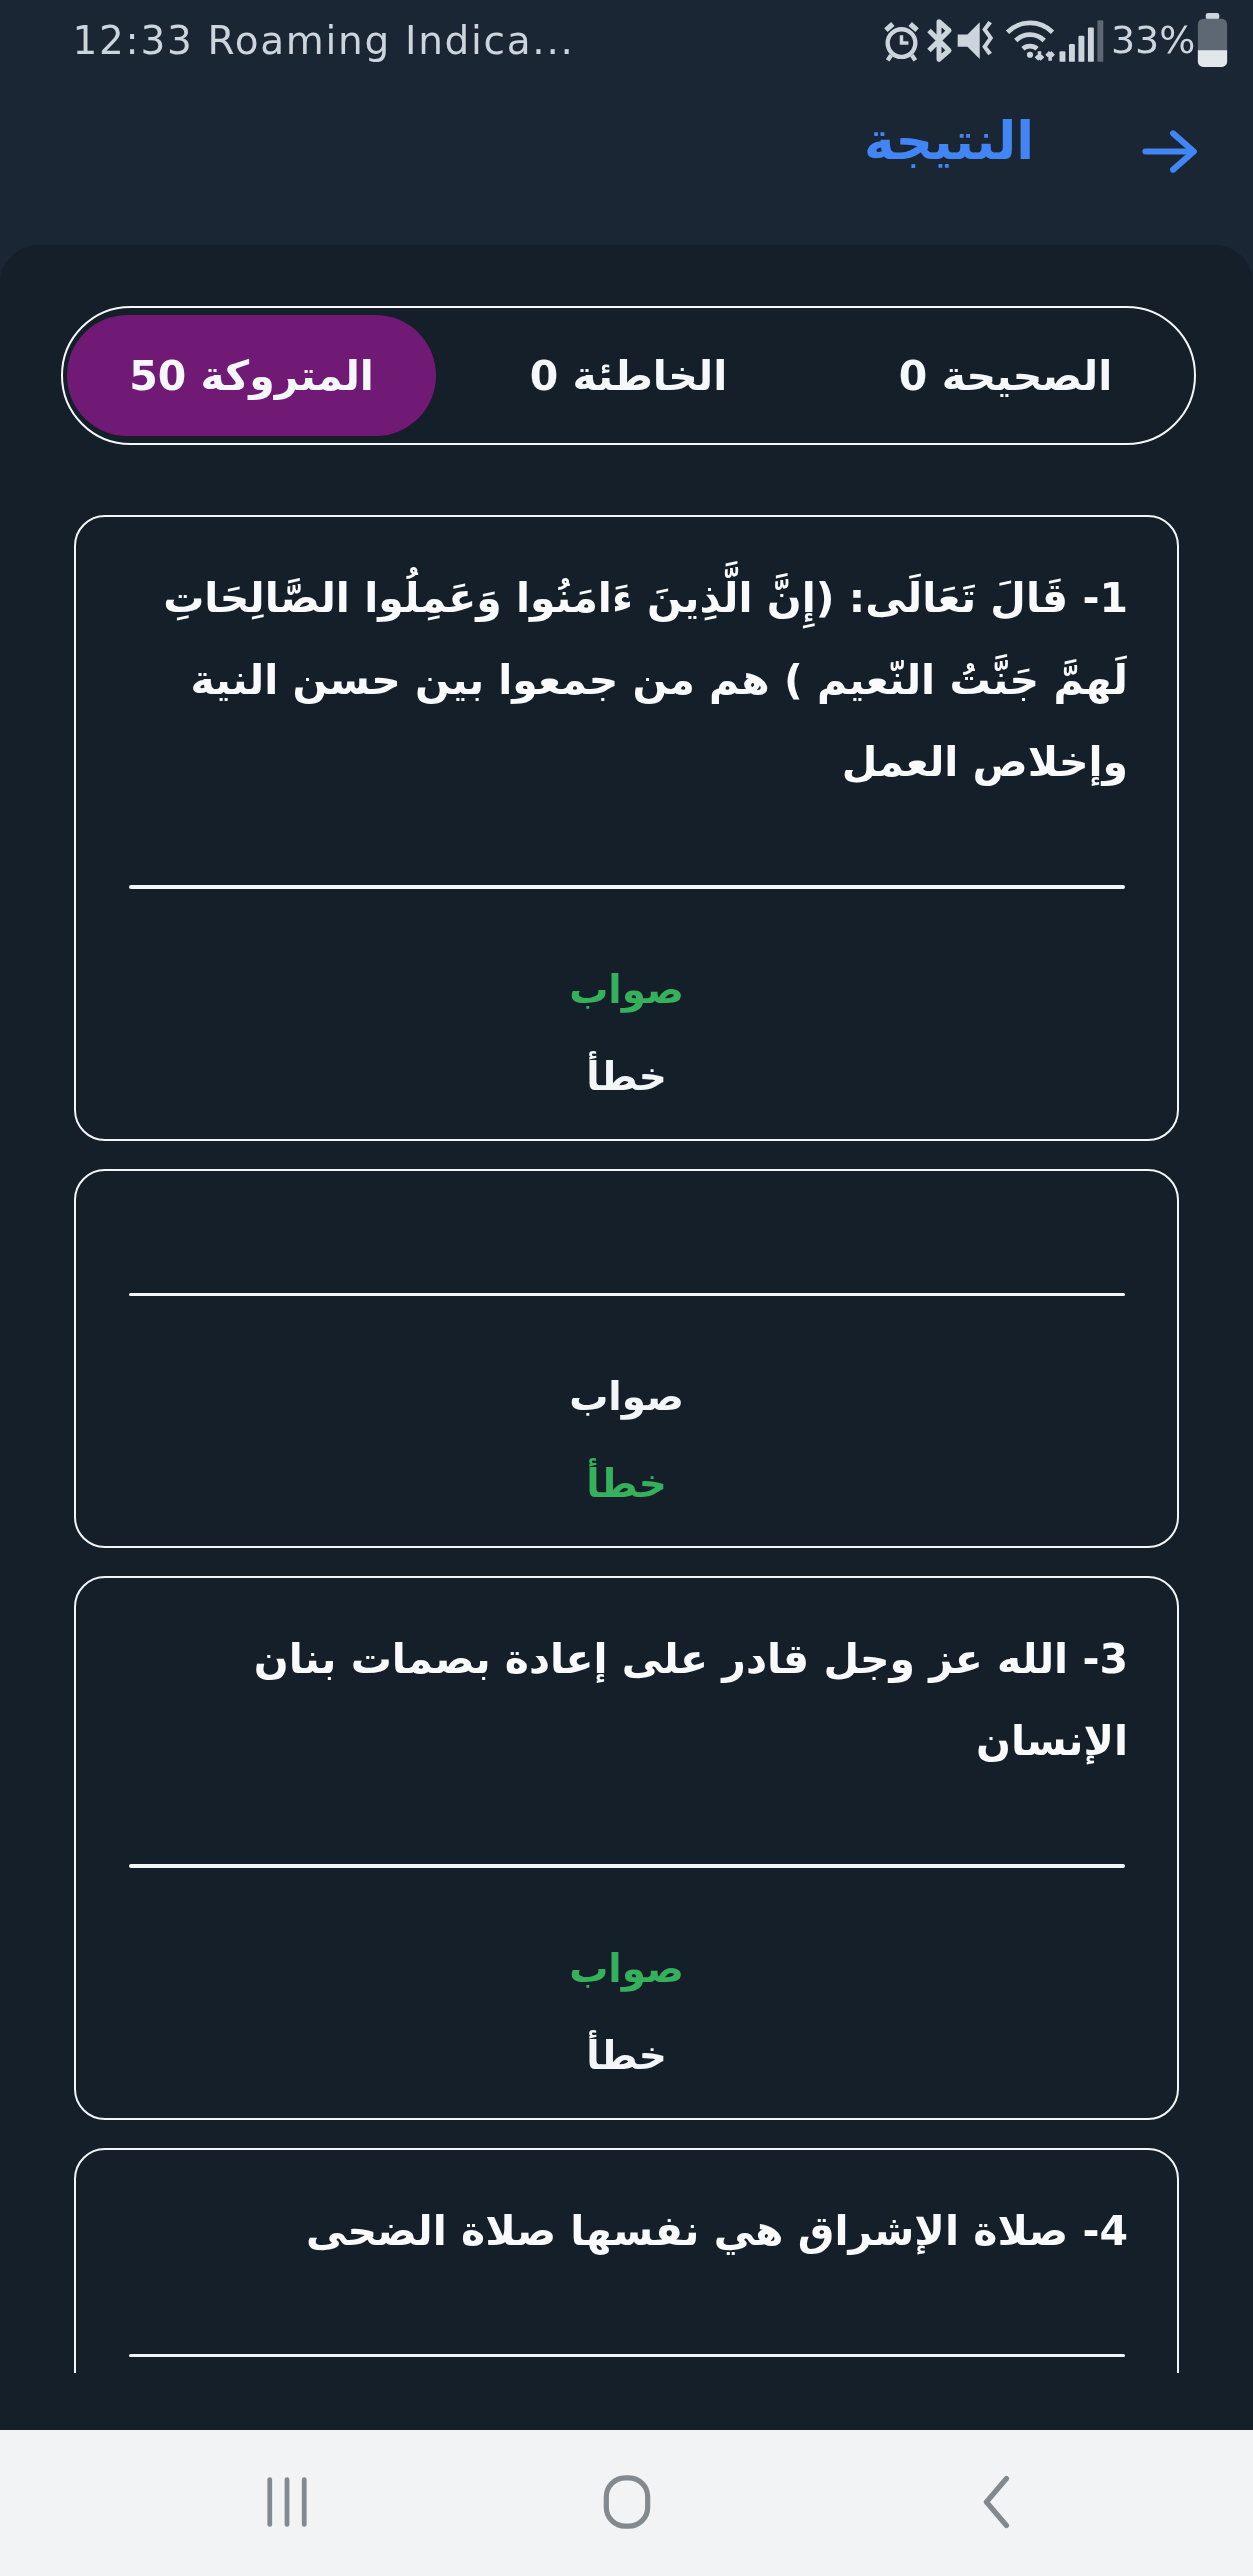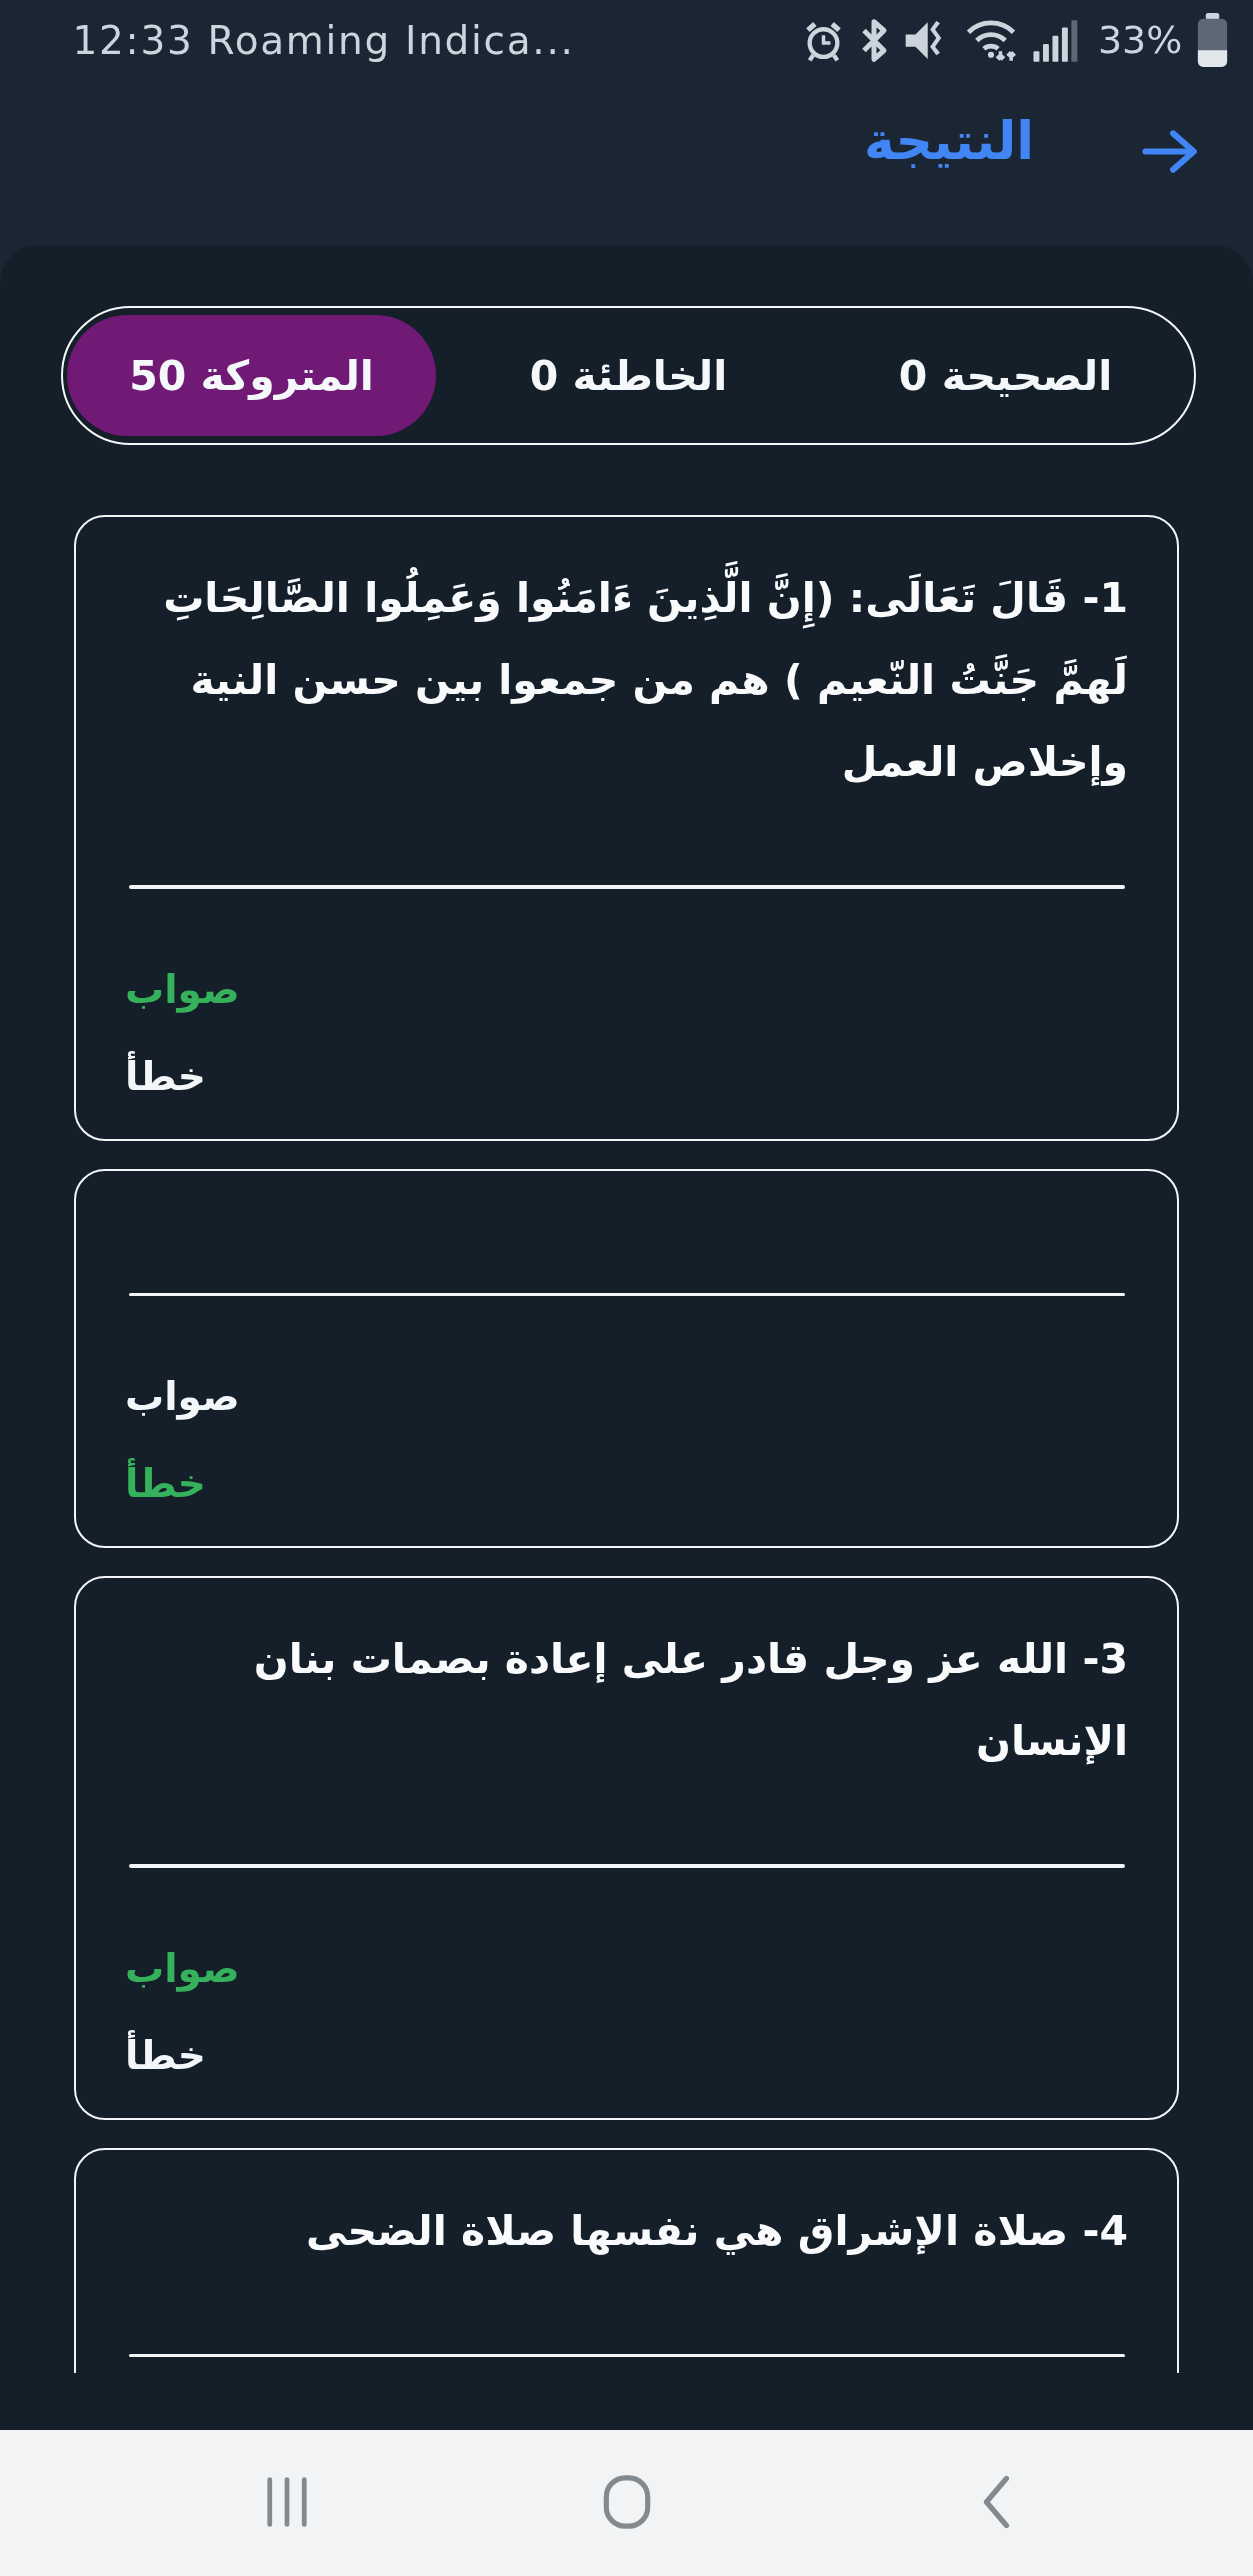--- a/index.html
+++ b/index.html
@@ -6,21 +6,21 @@
   .screen{
     position:relative;width:1253px;height:2576px;overflow:hidden;
     background:#1b2634;font-family:"DejaVu Sans",sans-serif;
     -webkit-font-smoothing:antialiased;
   }
   
   .statusbar{position:absolute;top:0;left:0;width:1253px;height:80px;
     display:flex;align-items:center;justify-content:space-between;
     padding:0 22.6px;box-sizing:border-box;color:#ccd4dc;}
   .sb-left{font-size:39px;letter-spacing:1.7px;padding-left:50px;}
-  .sb-right{display:flex;align-items:center;gap:13px;}
+  .sb-right{display:flex;align-items:center;}
   .sb-right svg{display:block;}
   .sb-pct{font-size:38px;margin-left:3.5px;}
   
   .app-title{position:absolute;top:111px;right:219px;color:#4285f4;
     font-size:52px;font-weight:700;direction:rtl;}
   .back-btn{position:absolute;top:127px;right:54px;width:57px;height:49px;
     background:none;border:none;padding:0;cursor:pointer;}
   
   .content{position:absolute;top:245px;left:0;width:1253px;height:2331px;
     background:#151f29;border-radius:38px 38px 0 0;}
@@ -33,21 +33,21 @@
     margin:7px 4.4px;cursor:pointer;white-space:nowrap;}
   .tab.selected{background:#701a75;}
   
   .cards{position:absolute;top:270px;left:74px;right:74px;
     display:flex;flex-direction:column;gap:28px;}
   .card{border:2.6px solid #f2f6f9;border-radius:31px;direction:rtl;
     padding:40px 49px 36px;box-sizing:border-box;background:transparent;}
   .q{color:#f8fafc;font-size:41px;font-weight:700;line-height:82px;
     text-align:right;margin:0;}
   .blank{height:3.5px;background:#f2f6f9;border-radius:2.6px;margin:82px 3.5px 75px;}
-  .opt{font-size:39px;font-weight:600;text-align:left;line-height:52px;
+  .opt{font-size:39px;font-weight:600;text-align:center;line-height:52px;
     color:#f2f6f9;direction:rtl;}
   .opt + .opt{margin-top:35px;}
   .opt.hl{color:#35b15b;}
   
   .cover{position:absolute;left:0;top:2373px;width:1253px;height:57px;
     background:#151f29;}
   
   .navbar{position:absolute;left:0;top:2430px;width:1253px;height:146px;
     background:#f1f3f4;}
   .nav-btn{position:absolute;top:0;height:146px;display:flex;

